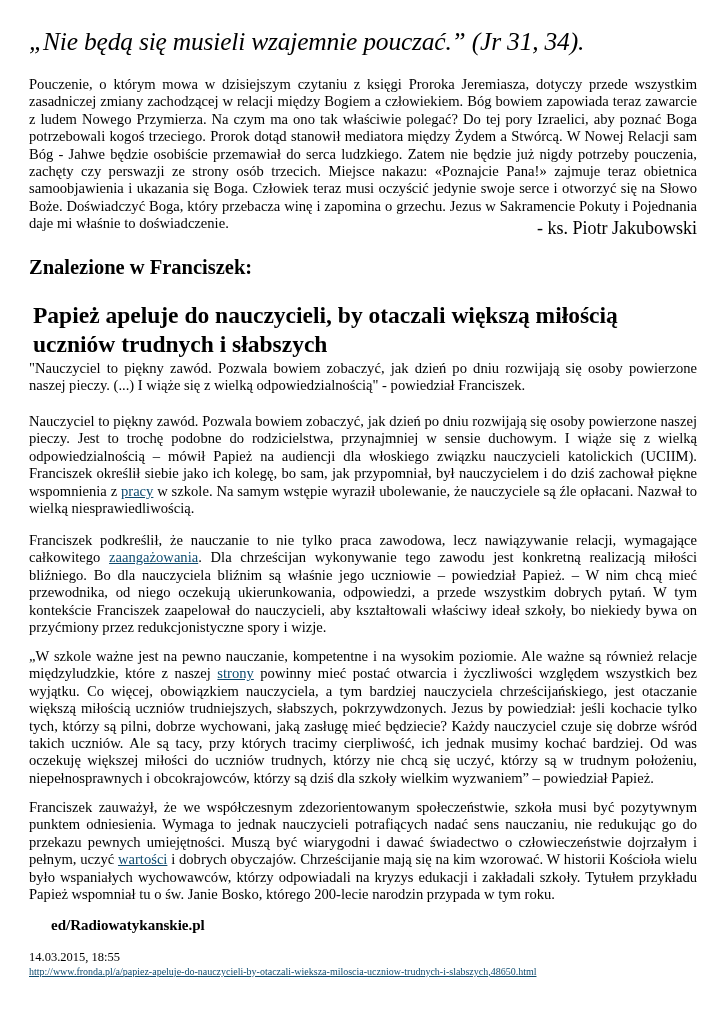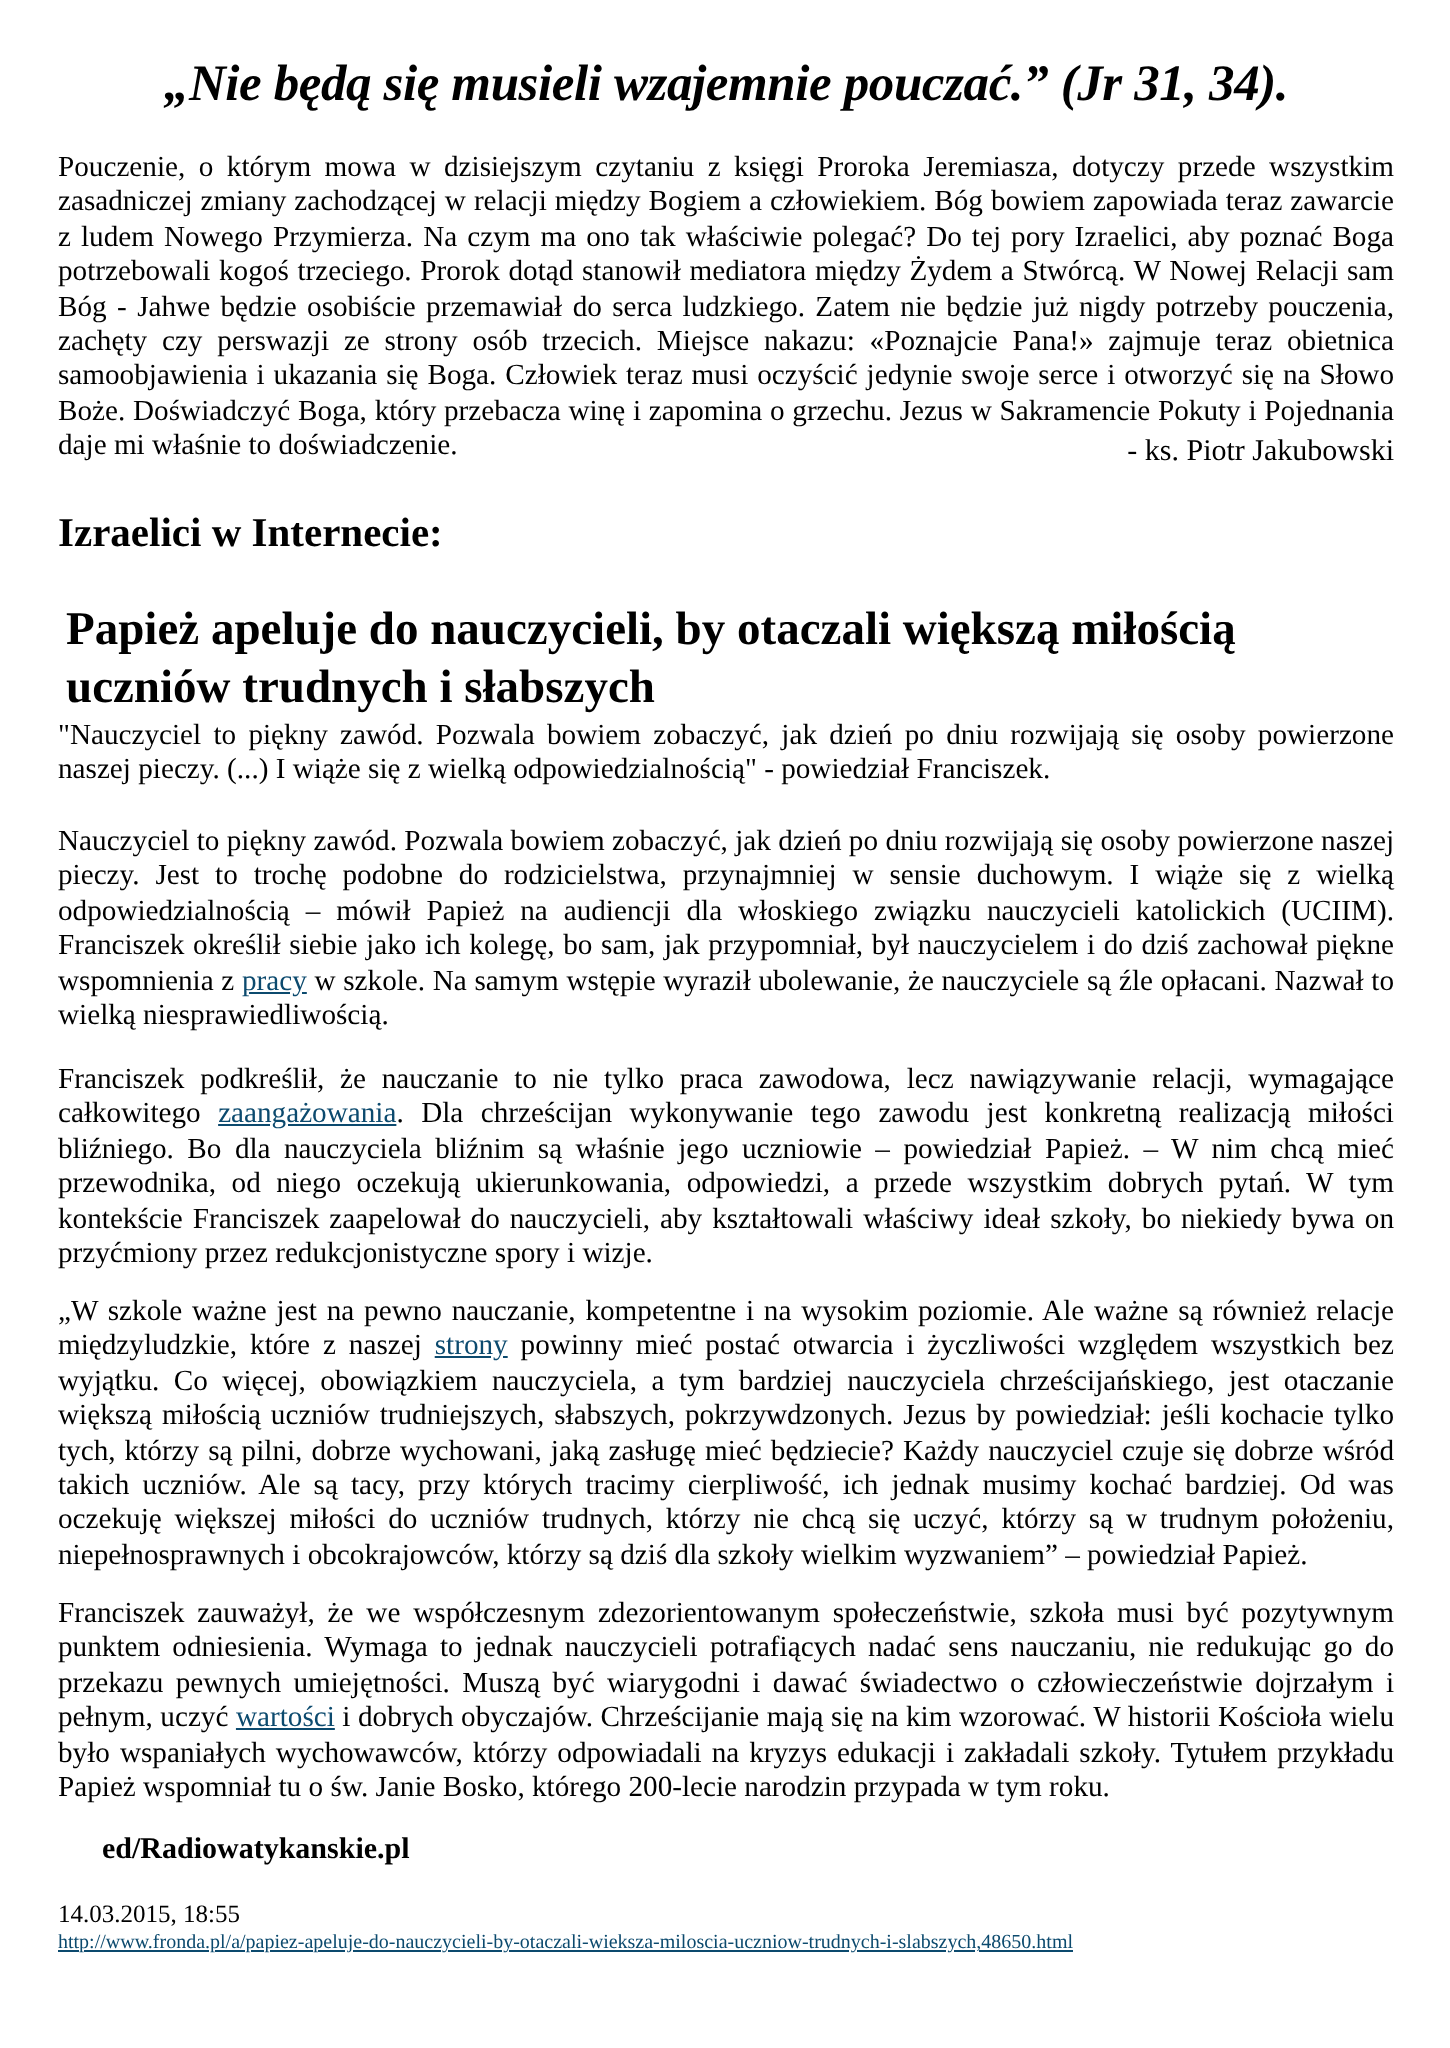--- a/index.html
+++ b/index.html
@@ -4,49 +4,49 @@
 <style>
   html, body { margin: 0; padding: 0; background: #ffffff; }
   body {
     width: 725px; height: 1024px; overflow: hidden;
     font-family: "Liberation Serif", "DejaVu Serif", serif;
     color: #000;
   }
   .page { position: relative; width: 725px; height: 1024px; }
   .content { position: absolute; left: 29px; top: 0; width: 668px; }
   .title {
-    font-style: italic; font-weight: bold; font-size: 25.5px;
-    text-align: center; margin: 0; position: absolute; top: 27px; left: 0; width: 668px;
+    font-style: italic; font-weight: normal; font-size: 25.5px;
+    text-align: left; margin: 0; position: absolute; top: 27px; left: 0; width: 668px;
     letter-spacing: -0.2px;
   }
   p.body {
     font-size: 14.6px; line-height: 17.4px; text-align: justify; margin: 0;
     position: absolute; left: 0; width: 668px;
   }
-  .sig { position: absolute; top: 218px; right: 0; font-size: 15px; }
+  .sig { position: absolute; top: 218px; right: 0; font-size: 18px; }
   .h2 { position: absolute; top: 256px; left: 0; font-weight: bold; font-size: 20.5px; margin: 0; }
   .h1 { position: absolute; top: 297px; left: 0; width: 668px; font-weight: bold; font-size: 23.5px; line-height: 29px; margin: 4px; }
   .src { position: absolute; top: 917px; left: 0; font-weight: bold; font-size: 15px; margin-left: 22px; }
   .date { position: absolute; top: 950px; left: 0; font-size: 12.5px; line-height: 15px; }
   .url { position: absolute; top: 964px; left: 0; font-size: 10px; line-height: 15px; }
   a.lnk { color: #0c4a6e; text-decoration: underline; }
 </style>
 </head>
 <body>
 
 <div class="page">
   <div class="content">
 
     <h1 class="title">„Nie będą się musieli wzajemnie pouczać.” (Jr 31, 34).</h1>
 
     <p class="body" style="top:76px;">Pouczenie, o którym mowa w dzisiejszym czytaniu z księgi Proroka Jeremiasza, dotyczy przede wszystkim zasadniczej zmiany zachodzącej w relacji między Bogiem a człowiekiem. Bóg bowiem zapowiada teraz zawarcie z ludem Nowego Przymierza. Na czym ma ono tak właściwie polegać? Do tej pory Izraelici, aby poznać Boga potrzebowali kogoś trzeciego. Prorok dotąd stanowił mediatora między Żydem a Stwórcą. W Nowej Relacji sam Bóg - Jahwe będzie osobiście przemawiał do serca ludzkiego. Zatem nie będzie już nigdy potrzeby pouczenia, zachęty czy perswazji ze strony osób trzecich. Miejsce nakazu: «Poznajcie Pana!» zajmuje teraz obietnica samoobjawienia i ukazania się Boga. Człowiek teraz musi oczyścić jedynie swoje serce i otworzyć się na Słowo Boże. Doświadczyć Boga, który przebacza winę i zapomina o grzechu. Jezus w Sakramencie Pokuty i Pojednania daje mi właśnie to doświadczenie.</p>
 
     <div class="sig">- ks. Piotr Jakubowski</div>
 
-    <h2 class="h2">Izraelici w Internecie:</h2>
+    <h2 class="h2">Znalezione w Franciszek:</h2>
 
     <h1 class="h1">Papież apeluje do nauczycieli, by otaczali większą miłością uczniów trudnych i słabszych</h1>
 
     <p class="body" style="top:360px;">"Nauczyciel to piękny zawód. Pozwala bowiem zobaczyć, jak dzień po dniu rozwijają się osoby powierzone naszej pieczy. (...) I wiąże się z wielką odpowiedzialnością" - powiedział Franciszek.</p>
 
     <p class="body" style="top:413px;"><span>Nauczyciel to piękny zawód. Pozwala bowiem zobaczyć, jak dzień po dniu rozwijają się osoby powierzone naszej pieczy. Jest to trochę podobne do rodzicielstwa, przynajmniej w sensie duchowym. I wiąże się z wielką odpowiedzialnością – mówił Papież na audiencji dla włoskiego związku nauczycieli katolickich (UCIIM). Franciszek określił siebie jako ich kolegę, bo sam, jak przypomniał, był nauczycielem i do dziś zachował piękne wspomnienia z </span><a class="lnk" href="#">pracy</a><span> w szkole. Na samym wstępie wyraził ubolewanie, że nauczyciele są źle opłacani. Nazwał to wielką niesprawiedliwością.</span></p>
 
     <p class="body" style="top:532px;"><span>Franciszek podkreślił, że nauczanie to nie tylko praca zawodowa, lecz nawiązywanie relacji, wymagające całkowitego </span><a class="lnk" href="#">zaangażowania</a><span>. Dla chrześcijan wykonywanie tego zawodu jest konkretną realizacją miłości bliźniego. Bo dla nauczyciela bliźnim są właśnie jego uczniowie – powiedział Papież. – W nim chcą mieć przewodnika, od niego oczekują ukierunkowania, odpowiedzi, a przede wszystkim dobrych pytań. W tym kontekście Franciszek zaapelował do nauczycieli, aby kształtowali właściwy ideał szkoły, bo niekiedy bywa on przyćmiony przez redukcjonistyczne spory i wizje.</span></p>
 
     <p class="body" style="top:648px;"><span>„W szkole ważne jest na pewno nauczanie, kompetentne i na wysokim poziomie. Ale ważne są również relacje międzyludzkie, które z naszej </span><a class="lnk" href="#">strony</a><span> powinny mieć postać otwarcia i życzliwości względem wszystkich bez wyjątku. Co więcej, obowiązkiem nauczyciela, a tym bardziej nauczyciela chrześcijańskiego, jest otaczanie większą miłością uczniów trudniejszych, słabszych, pokrzywdzonych. Jezus by powiedział: jeśli kochacie tylko tych, którzy są pilni, dobrze wychowani, jaką zasługę mieć będziecie? Każdy nauczyciel czuje się dobrze wśród takich uczniów. Ale są tacy, przy których tracimy cierpliwość, ich jednak musimy kochać bardziej. Od was oczekuję większej miłości do uczniów trudnych, którzy nie chcą się uczyć, którzy są w trudnym położeniu, niepełnosprawnych i obcokrajowców, którzy są dziś dla szkoły wielkim wyzwaniem” – powiedział Papież.</span></p>

